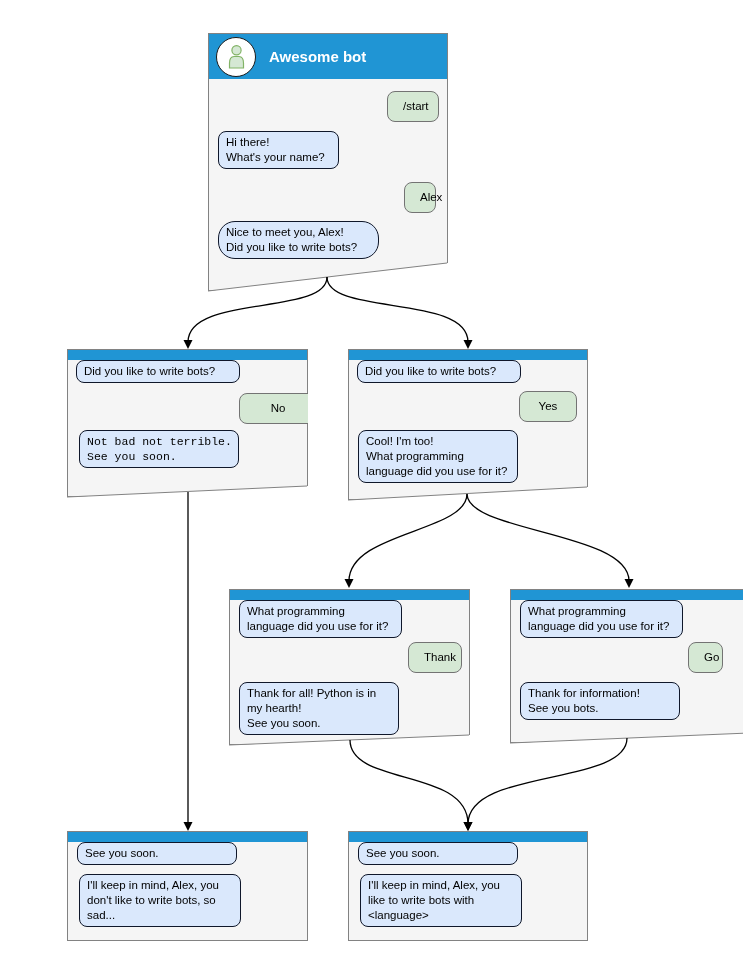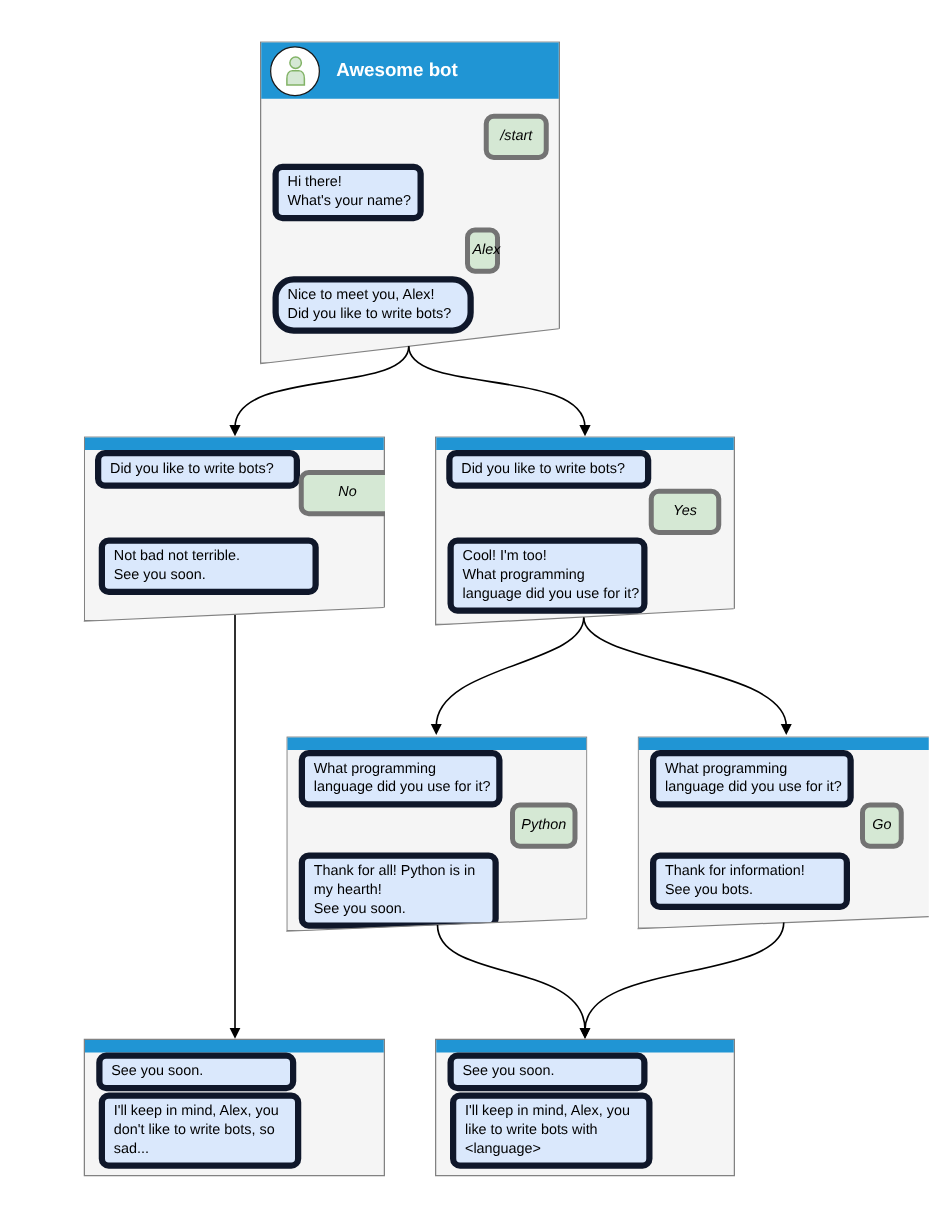--- a/index.html
+++ b/index.html
@@ -23,25 +23,24 @@
   }
   .title {
     color:#ffffff; font-size:15px; font-weight:bold; margin-left:13px;
     white-space:nowrap;
   }
   .bubble {
     position:absolute; font-size:11.5px; line-height:15px; color:#000;
     white-space:pre; border-radius:8px; box-sizing:border-box;
     padding:3px 7px;
   }
-  .bot  { background:#dae8fc; border:5px solid #0f172a; }
+  .bot  { background:#dae8fc; border:1px solid #0f172a; }
   .user {
-    background:#d5e8d4; border:4px solid #737373; text-align:center;
-    padding:7px 2px;
-    font-style:italic;
+    background:#d5e8d4; border:1px solid #737373; text-align:center;
+    padding:7px 15px;
   }
   svg.overlay {
     position:absolute; left:0; top:0; width:743px; height:971px;
     pointer-events:none; z-index:10;
   }
   .edge  { fill:none; stroke:#000000; stroke-width:1.3; }
   .slant { fill:none; stroke:#828282; stroke-width:1; }
 </style>
 </head>
 <body>
@@ -55,50 +54,50 @@
         <svg width="27" height="27" viewBox="0 0 27 27">
           <circle cx="13.5" cy="7.2" r="4.6" fill="#d5e8d4" stroke="#82b366" stroke-width="1.2"></circle>
           <path d="M6.5,25 L6.5,20 Q6.5,13.8 11,13.5 L16,13.5 Q20.5,13.8 20.5,20 L20.5,25 Z" fill="#d5e8d4" stroke="#82b366" stroke-width="1.2"></path>
         </svg>
       </div>
       <div class="title">Awesome bot</div>
     </div>
     <div class="bubble user" style="left:178px; top:57px; width:52px;">/start</div>
     <div class="bubble bot" style="left:9px; top:97px; width:121px;">Hi there!
 What's your name?</div>
-    <div class="bubble user" style="left:163px; top:148px; width:28px;">Alex</div>
+    <div class="bubble user" style="left:195px; top:148px; width:28px;">Alex</div>
     <div class="bubble bot" style="left:9px; top:187px; width:161px;border-radius:17px;">Nice to meet you, Alex!
 Did you like to write bots?</div>
   </div>
 
   <div class="window" style="left:30px; top:349px; width:241px; height:148px;
               clip-path:polygon(0 0, 100% 0, 100% 137px, 0 148px);">
     <div class="minibar"></div>
     <div class="bubble bot" style="left:8px; top:10px; width:164px;">Did you like to write bots?</div>
-    <div class="bubble user" style="left:171px; top:26px; width:78px;">No</div>
-    <div class="bubble bot" style="left:11px; top:80px; width:176px;">Not bad not terrible.
+    <div class="bubble user" style="left:171px; top:43px; width:78px;">No</div>
+    <div class="bubble bot" style="left:11px; top:80px; width:160px;font-family:Liberation Mono, monospace;">Not bad not terrible.
 See you soon.</div>
   </div>
 
   <div class="window" style="left:311px; top:349px; width:240px; height:151px;
               clip-path:polygon(0 0, 100% 0, 100% 138px, 0 151px);">
     <div class="minibar"></div>
     <div class="bubble bot" style="left:8px; top:10px; width:164px;">Did you like to write bots?</div>
     <div class="bubble user" style="left:170px; top:41px; width:58px;">Yes</div>
     <div class="bubble bot" style="left:9px; top:80px; width:160px;">Cool! I'm too!
 What programming
 language did you use for it?</div>
   </div>
 
   <div class="window" style="left:192px; top:589px; width:241px; height:156px;
               clip-path:polygon(0 0, 100% 0, 100% 146px, 0 156px);">
     <div class="minibar"></div>
     <div class="bubble bot" style="left:9px; top:10px; width:163px;">What programming
 language did you use for it?</div>
-    <div class="bubble user" style="left:178px; top:52px; width:54px;">Python</div>
+    <div class="bubble user" style="left:178px; top:52px; width:54px;">Thank</div>
     <div class="bubble bot" style="left:9px; top:92px; width:160px;">Thank for all! Python is in
 my hearth!
 See you soon.</div>
   </div>
 
   <div class="window" style="left:473px; top:589px; width:240px; height:154px;
               clip-path:polygon(0 0, 100% 0, 100% 144px, 0 154px);">
     <div class="minibar"></div>
     <div class="bubble bot" style="left:9px; top:10px; width:163px;">What programming
 language did you use for it?</div>

